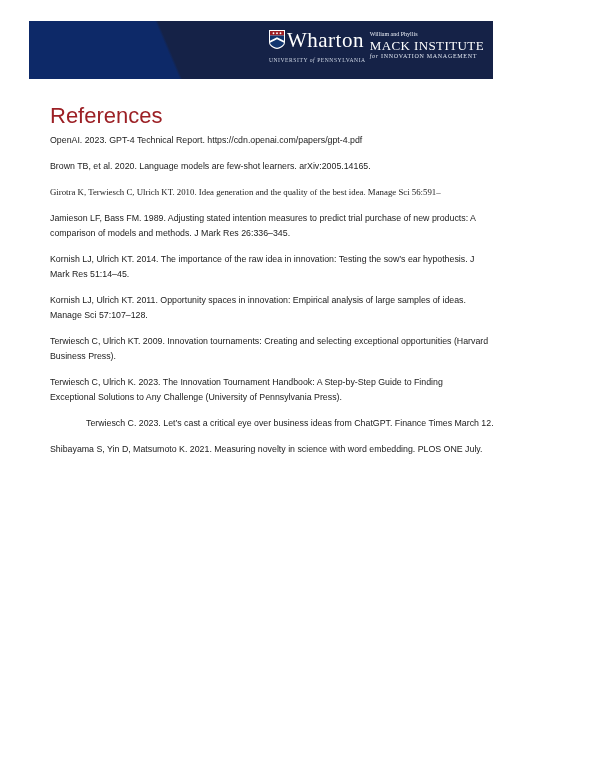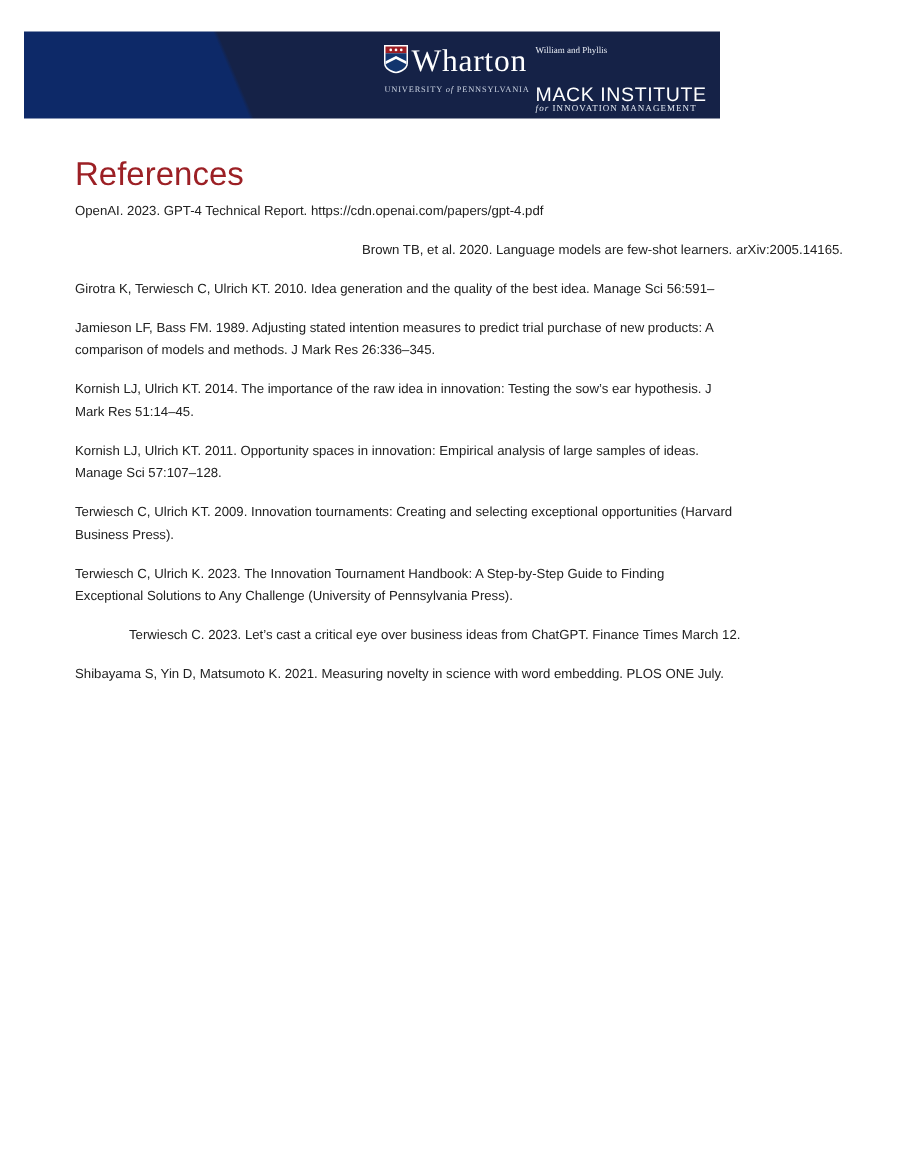--- a/index.html
+++ b/index.html
@@ -2,21 +2,21 @@
 <html><head>
 <meta charset="utf-8">
 <style>
   html,body{margin:0;padding:0;}
   body{
     width:600px;height:776px;position:relative;background:#ffffff;
     overflow:hidden;font-family:"Liberation Sans", sans-serif;
   }
   
   .banner{
-    position:absolute;left:16px;top:21px;width:464px;height:58px;
+    position:absolute;left:29px;top:21px;width:464px;height:58px;
     background:linear-gradient(67deg,#0d2968 0%,#0d2968 30.8%,#152247 31.4%,#152247 100%);
   }
   .logo{
     position:absolute;top:9px;right:9px;
     display:flex;align-items:flex-start;gap:4px;
   }
   .wharton-lockup{display:flex;flex-direction:column;}
   .wharton-top{display:flex;align-items:flex-start;gap:2px;height:21px;}
   .shield{width:16px;height:19px;display:block;}
   .wordmark{
@@ -27,22 +27,22 @@
     font-family:"Liberation Serif", serif;font-size:5.6px;line-height:6px;
     color:#ccd4e3;letter-spacing:0.55px;margin-top:6px;white-space:nowrap;
   }
   .univ i{font-style:italic;text-transform:lowercase;}
   .mack{display:flex;flex-direction:column;padding-top:1px;}
   .donors{
     font-family:"Liberation Serif", serif;font-size:6px;line-height:7px;
     color:#e8ecf4;white-space:nowrap;
   }
   .mackname{
-    font-family:Liberation Sans, sans-serif;font-size:13px;line-height:13px;
-    color:#ffffff;letter-spacing:0.4px;white-space:nowrap;margin-top:18px;text-align:right;
+    font-family:Liberation Serif, serif;font-size:13px;line-height:13px;
+    color:#ffffff;letter-spacing:0.4px;white-space:nowrap;margin-top:1px;text-align:right;
   }
   .tagline{
     font-family:"Liberation Serif", serif;font-size:6px;line-height:7px;
     color:#dfe5ef;letter-spacing:0.7px;margin-top:1px;white-space:nowrap;
   }
   .tagline i{font-style:italic;}
   
   .content{position:absolute;left:50px;top:104px;width:512px;}
   h1.title{
     margin:0 0 6px 0;font-size:22px;line-height:23px;font-weight:400;
@@ -80,24 +80,24 @@
   </div>
 </div>
 
 <div class="content">
   <h1 class="title" style="color: rgb(156, 32, 37);">References</h1>
 
   <div>
     <p class="ref" style="color: rgb(33, 33, 33);">
         <span class="ln">OpenAI. 2023. GPT-4 Technical Report. https://cdn.openai.com/papers/gpt-4.pdf</span>
       </p>
-    <p class="ref" style="color: rgb(33, 33, 33); text-align: right;">
+    <p class="ref" style="color: rgb(33, 33, 33);">
         <span class="ln">Brown TB, et al. 2020. Language models are few-shot learners. arXiv:2005.14165.</span>
       </p>
-    <p class="ref" style="color: rgb(33, 33, 33);">
+    <p class="ref" style="color: rgb(33, 33, 33); font-family: Liberation Serif, serif;">
         <span class="ln">Girotra K, Terwiesch C, Ulrich KT. 2010. Idea generation and the quality of the best idea. Manage Sci 56:591–</span>
       </p>
     <p class="ref" style="color: rgb(33, 33, 33);">
         <span class="ln">Jamieson LF, Bass FM. 1989. Adjusting stated intention measures to predict trial purchase of new products: A</span>
         <span class="ln">comparison of models and methods. J Mark Res 26:336–345.</span>
       </p>
     <p class="ref" style="color: rgb(33, 33, 33);">
         <span class="ln">Kornish LJ, Ulrich KT. 2014. The importance of the raw idea in innovation: Testing the sow’s ear hypothesis. J</span>
         <span class="ln">Mark Res 51:14–45.</span>
       </p>

